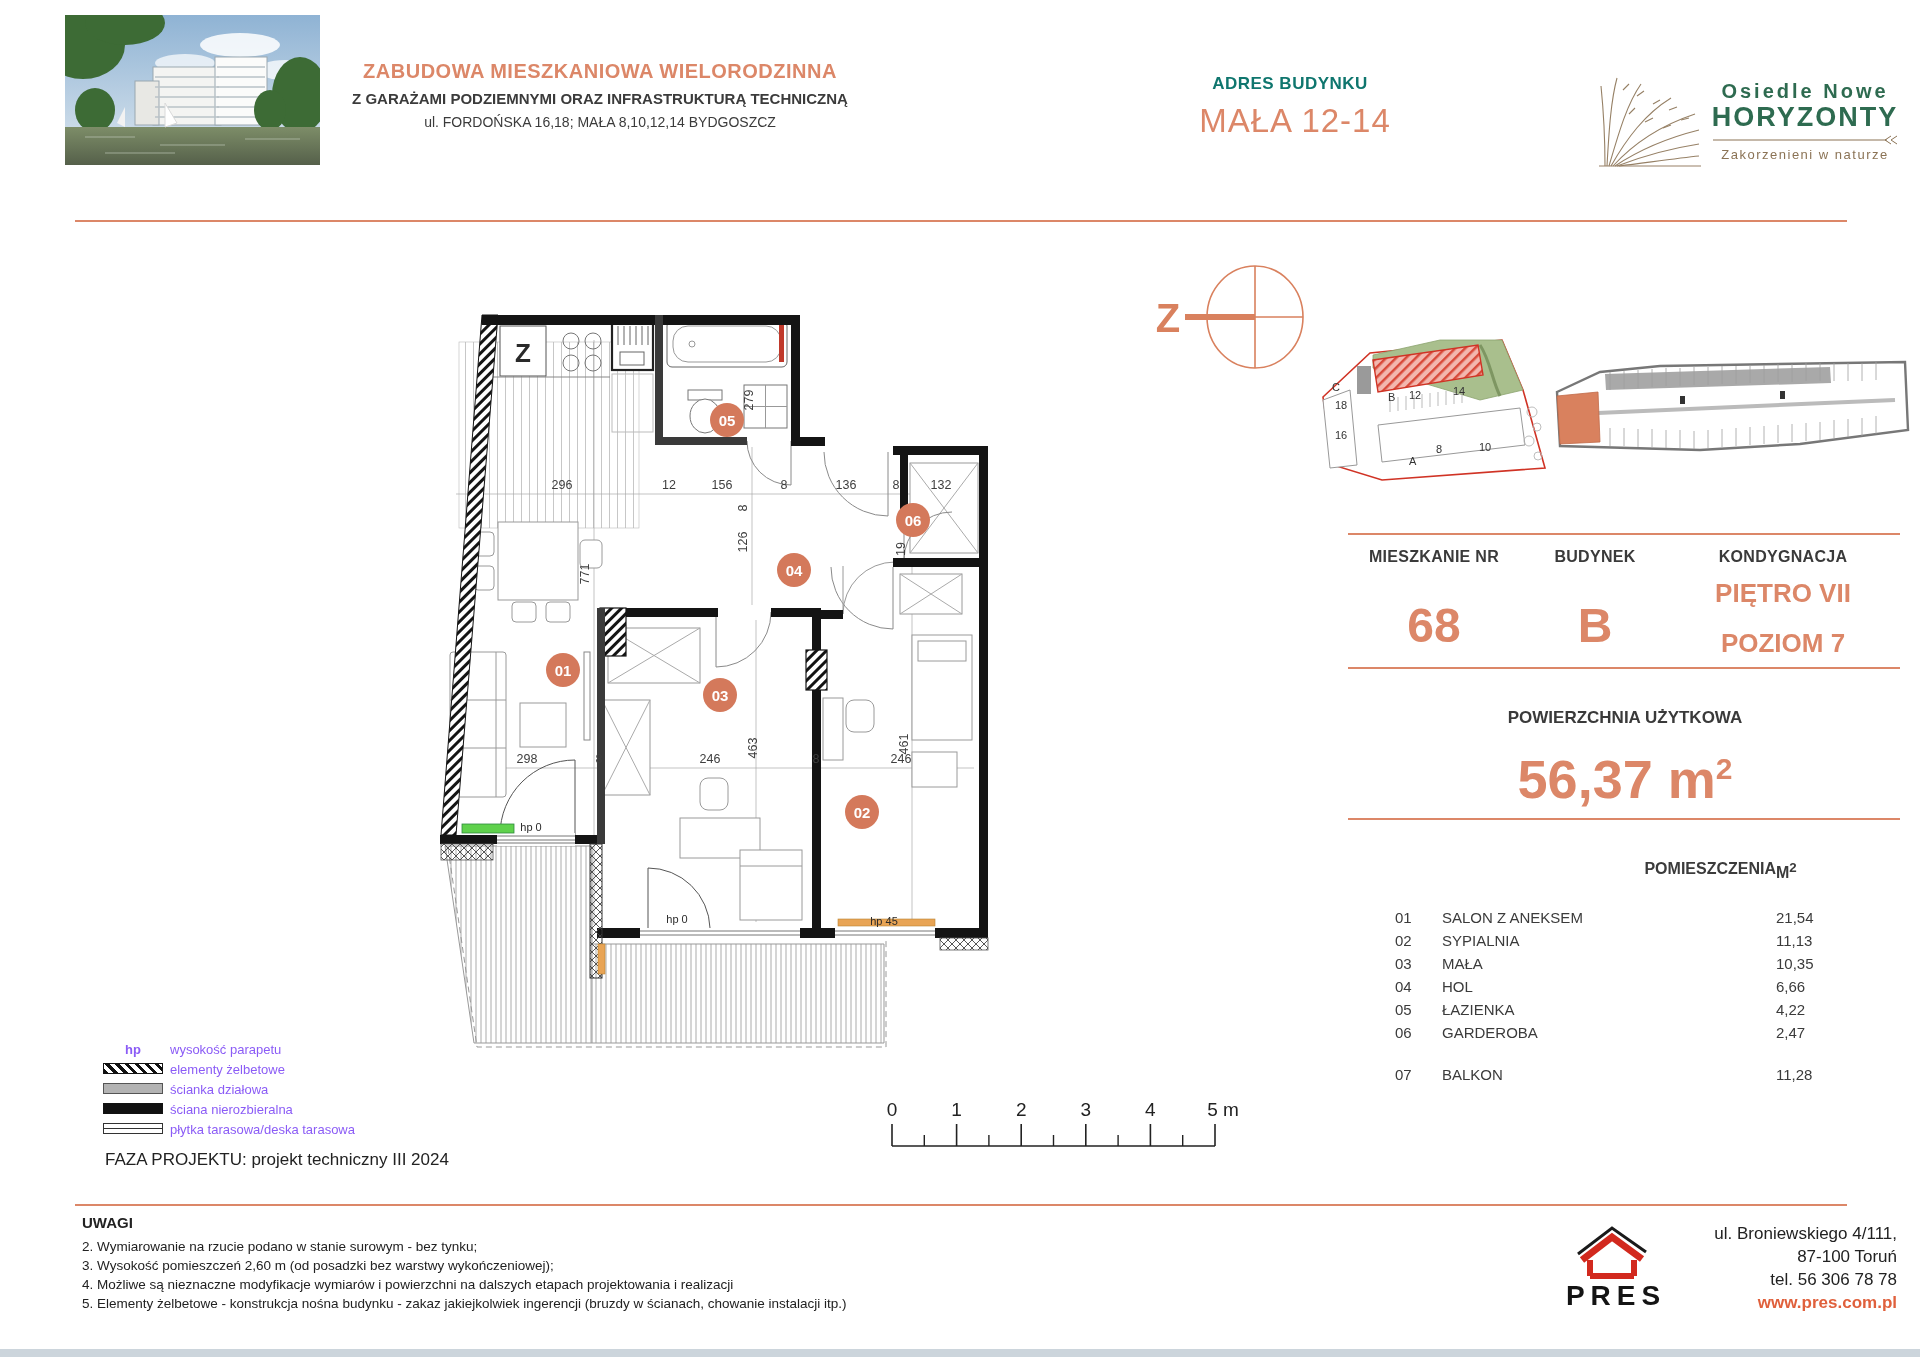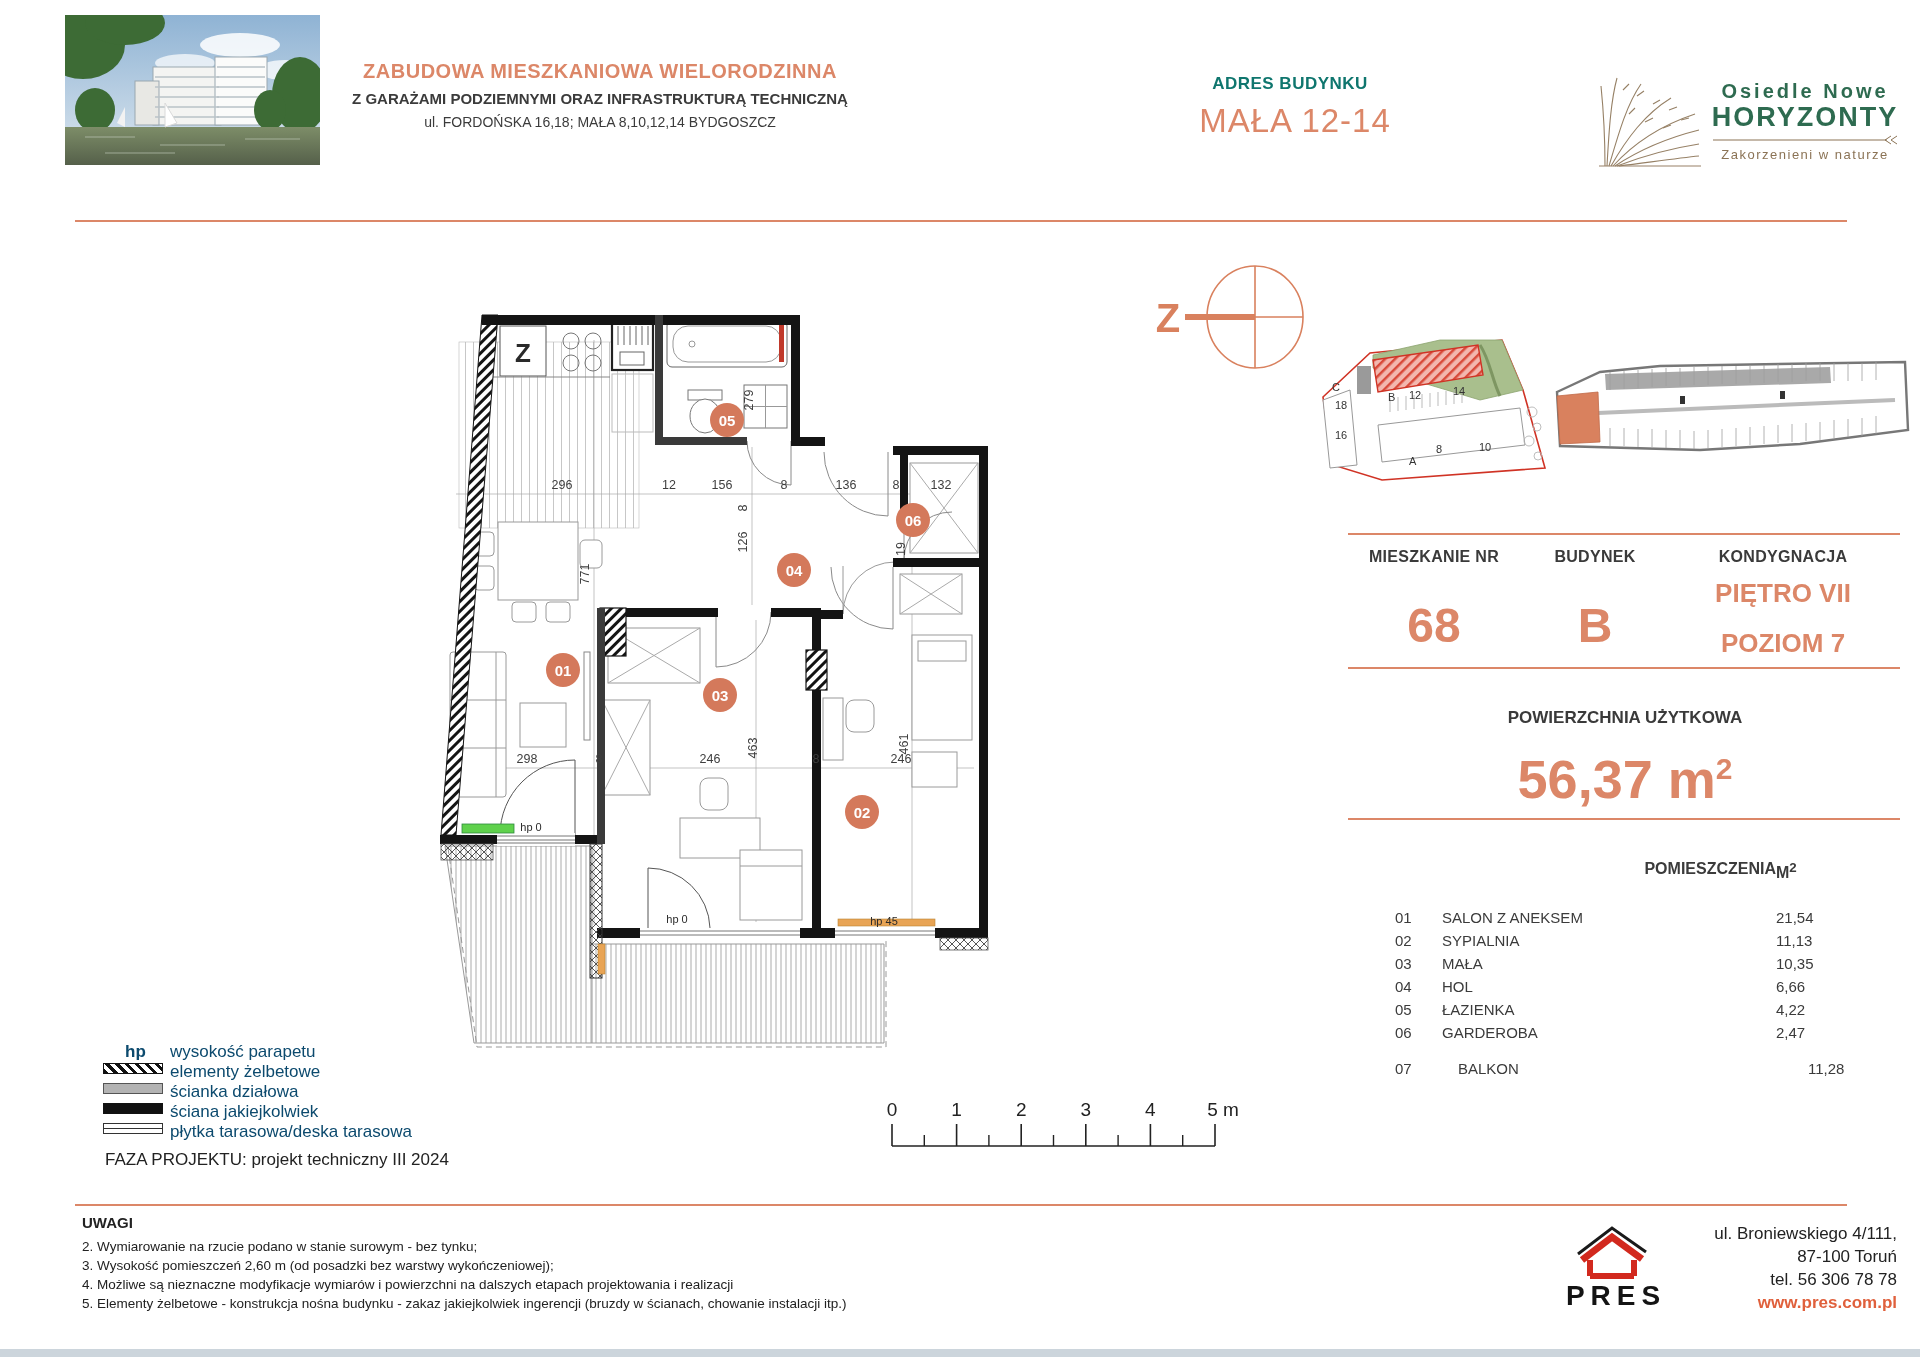--- a/index.html
+++ b/index.html
@@ -31,23 +31,23 @@
   .kond-v1{left:1660px;top:578px;width:246px;font-size:26px;font-weight:bold;color:#DC8768;}
   .kond-v2{left:1660px;top:628px;width:246px;font-size:26px;font-weight:bold;color:#DC8768;}
   .pu-label{left:1390px;top:708px;width:470px;font-size:17px;font-weight:bold;color:#3a3a3a;}
   .pu-value{left:1390px;top:748px;width:470px;font-size:54px;font-weight:bold;color:#DC8768;}
   .pu-value sup{font-size:30px;}
   .pline{position:absolute;height:2px;background:#DC8768;left:1348px;width:552px;}
   
   .rooms{left:1395px;top:860px;width:470px;font-size:15px;color:#3b3b3b;}
   .rooms-head{display:grid;grid-template-columns:47px 334px auto;font-weight:bold;font-size:16px;margin-bottom:24px;}
   .room-row{display:grid;grid-template-columns:47px 334px auto;line-height:23px;}
-  .room-gap{margin-top:13px;gap:16px;}
+  .room-gap{margin-top:19px;}
   
-  .legend{left:85px;top:1040px;width:420px;font-size:17px;color:#0c4a6e;}
+  .legend{left:85px;top:1040px;width:420px;font-size:13px;color:#8b5cf6;}
   .leg-row{position:relative;height:20px;}
   .leg-key{position:absolute;left:40px;top:2px;font-weight:bold;}
   .leg-sw{position:absolute;left:18px;top:3px;width:60px;height:11px;box-sizing:border-box;}
   .sw-hatch{border:1px solid #111;background:repeating-linear-gradient(45deg,#111 0 3px,#fff 3px 7px);}
   .sw-gray{border:1px solid #555;background:#b3b3b3;}
   .sw-black{background:#111;}
   .sw-deck{border:1.5px solid #333;background:linear-gradient(#fff 0 4px,#333 4px 5.5px,#fff 5.5px 100%);}
   .leg-txt{position:absolute;left:85px;top:2px;}
   .faza{left:105px;top:1150px;width:600px;font-size:17px;color:#222;}
   
@@ -479,21 +479,21 @@
         <div class="leg-row">
           <span class="leg-sw sw-hatch"></span>
           <span class="leg-txt">elementy żelbetowe</span>
         </div>
         <div class="leg-row">
           <span class="leg-sw sw-gray"></span>
           <span class="leg-txt">ścianka działowa</span>
         </div>
         <div class="leg-row">
           <span class="leg-sw sw-black"></span>
-          <span class="leg-txt">ściana jakiejkolwiek</span>
+          <span class="leg-txt">ściana nierozbieralna</span>
         </div>
         <div class="leg-row">
           <span class="leg-sw sw-deck"></span>
           <span class="leg-txt">płytka tarasowa/deska tarasowa</span>
         </div>
       </div>
   </div>
   <div class="abs faza">FAZA PROJEKTU: projekt techniczny III 2024</div>
 
   <div class="abs hr hr-foot"></div>

